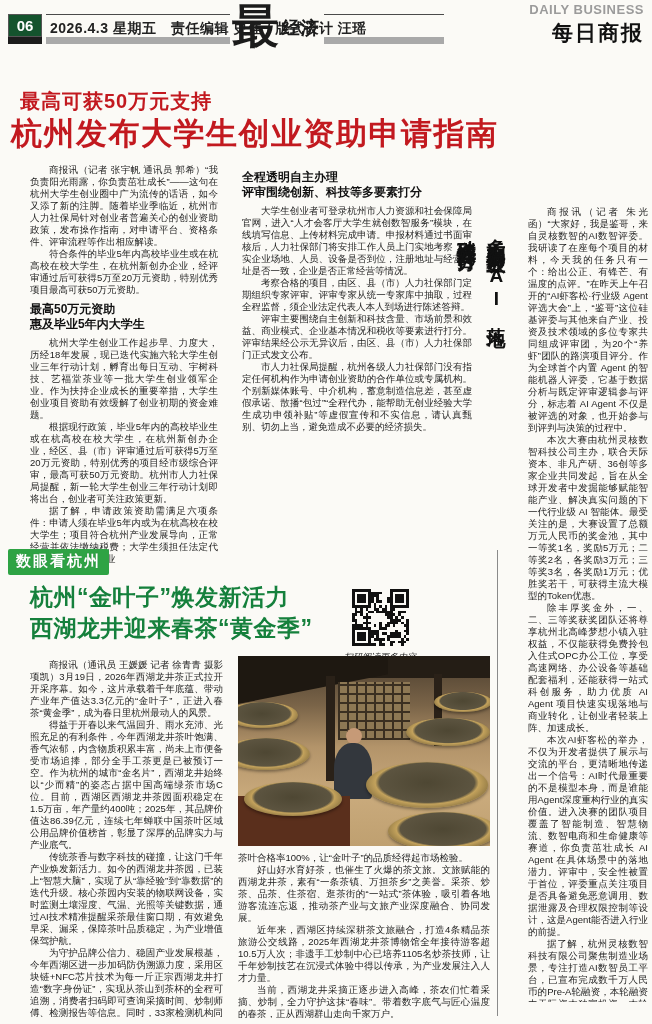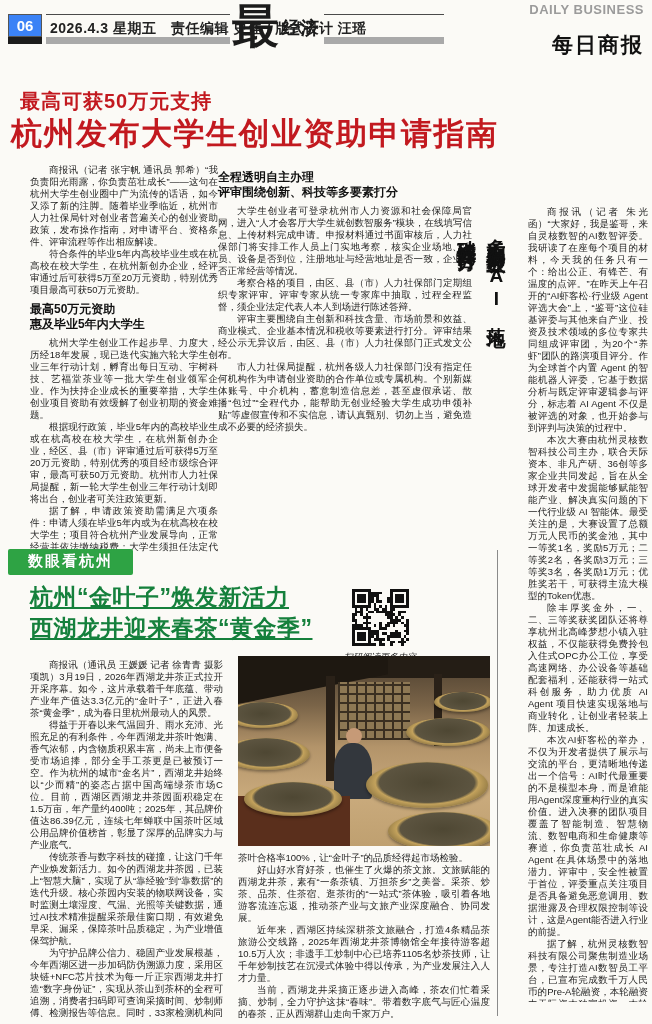--- a/index.html
+++ b/index.html
@@ -3,47 +3,47 @@
 <meta charset="utf-8">
 <style>
   html,body{margin:0;padding:0;}
   body{
     width:652px;height:1024px;position:relative;overflow:hidden;
     background:#fbfaf6;color:#1b1b1b;
     font-family:"Liberation Sans", sans-serif;
   }
   
   .header{position:absolute;left:8px;top:6px;width:636px;height:54px;}
-  .pn-box{position:absolute;left:0;top:8px;width:32px;height:21px;background:#3b82f6;border:1px solid #555;
+  .pn-box{position:absolute;left:0;top:8px;width:32px;height:21px;background:#14532d;border:1px solid #555;
           color:#fff;font-size:15px;font-weight:bold;text-align:center;line-height:21px;}
   .pn-bar{position:absolute;left:0;top:31px;width:34px;height:7px;background:#1c1c1c;}
   .hdr-thin{position:absolute;top:8px;height:1px;background:#4a4a4a;}
   .hdr-bar{position:absolute;top:31px;height:7px;background:#a9a9a9;}
   .date-line{position:absolute;left:42px;top:14px;font-size:14px;font-weight:bold;color:#222;white-space:nowrap;letter-spacing:.5px;}
   .logo{position:absolute;left:224px;top:-6px;width:90px;height:58px;}
   .logo-char{position:absolute;left:0;top:0;font-family:"Liberation Serif",serif;font-size:47px;font-weight:900;line-height:52px;}
   .logo-label{position:absolute;left:50px;top:16px;font-size:18px;font-weight:900;letter-spacing:1px;}
   .masthead{position:absolute;right:0;top:-4px;text-align:right;}
   .masthead-en{font-size:13px;font-weight:800;color:#9b9b9b;letter-spacing:.5px;}
-  .masthead-cn{font-family:"Liberation Serif",serif;font-size:21px;font-weight:900;color:#111;letter-spacing:2px;margin-top:14px;}
+  .masthead-cn{font-family:"Liberation Serif",serif;font-size:21px;font-weight:900;color:#111;letter-spacing:2px;margin-top:2px;}
   
   .kicker{position:absolute;left:20px;top:88px;font-size:20px;font-weight:600;color:#c2191f;letter-spacing:1px;}
   .main-headline{position:absolute;left:11px;top:113px;font-size:31px;font-weight:900;color:#c2191f;letter-spacing:1.5px;white-space:nowrap;}
   
   .bp{margin:0;font-size:9.5px;line-height:12px;text-align:justify;text-indent:2em;color:#1d1d1d;}
   .bp.noind{text-indent:0;}
   .subhead{font-size:12px;font-weight:900;line-height:15px;margin:6px 0 5px;color:#111;}
   .cols{position:absolute;display:flex;}
-  .top-article{left:30px;top:164px;width:442px;height:384px;}
+  .top-article{left:30px;top:164px;width:442px;height:384px;gap:24px;}
   .top-article .c1{width:188px;flex:none;}
   .top-article .c2{flex:1;}
   
   .badge{position:absolute;left:8px;top:549px;background:#2ea344;color:#fff;font-size:15px;font-weight:900;
-         letter-spacing:2px;padding:3px 20px 4px;border-radius:2px;text-shadow:0 0 1px #1b7c31;}
-  .tea-headline{position:absolute;left:30px;top:582px;color:#15803c;font-size:23px;font-weight:900;line-height:31px;letter-spacing:.5px;text-decoration:underline;}
+         letter-spacing:2px;padding:3px 8px 4px;border-radius:2px;text-shadow:0 0 1px #1b7c31;}
+  .tea-headline{position:absolute;left:30px;top:582px;color:#15803c;font-size:23px;font-weight:900;line-height:31px;letter-spacing:.5px;}
   .qr-wrap{position:absolute;left:352px;top:589px;width:57px;height:57px;}
   .qr-wrap svg{width:57px;height:57px;display:block;}
   .qr-caption{position:absolute;left:330px;top:651px;width:100px;font-size:9px;font-style:italic;text-align:center;color:#222;}
   .tea-c1{position:absolute;left:30px;top:659px;width:193px;height:358px;overflow:hidden;}
   .tea-c2{position:absolute;left:238px;top:852px;width:252px;height:166px;overflow:hidden;}
   
   .photo{position:absolute;left:238px;top:656px;width:252px;height:190px;overflow:hidden;
          background:linear-gradient(180deg,#4a3d2e 0%,#7a6448 26%,#b3946a 48%,#c9aa7c 74%,#bfa070 100%);}
   .ph{position:absolute;}
   .tray{position:absolute;border-radius:50%;

